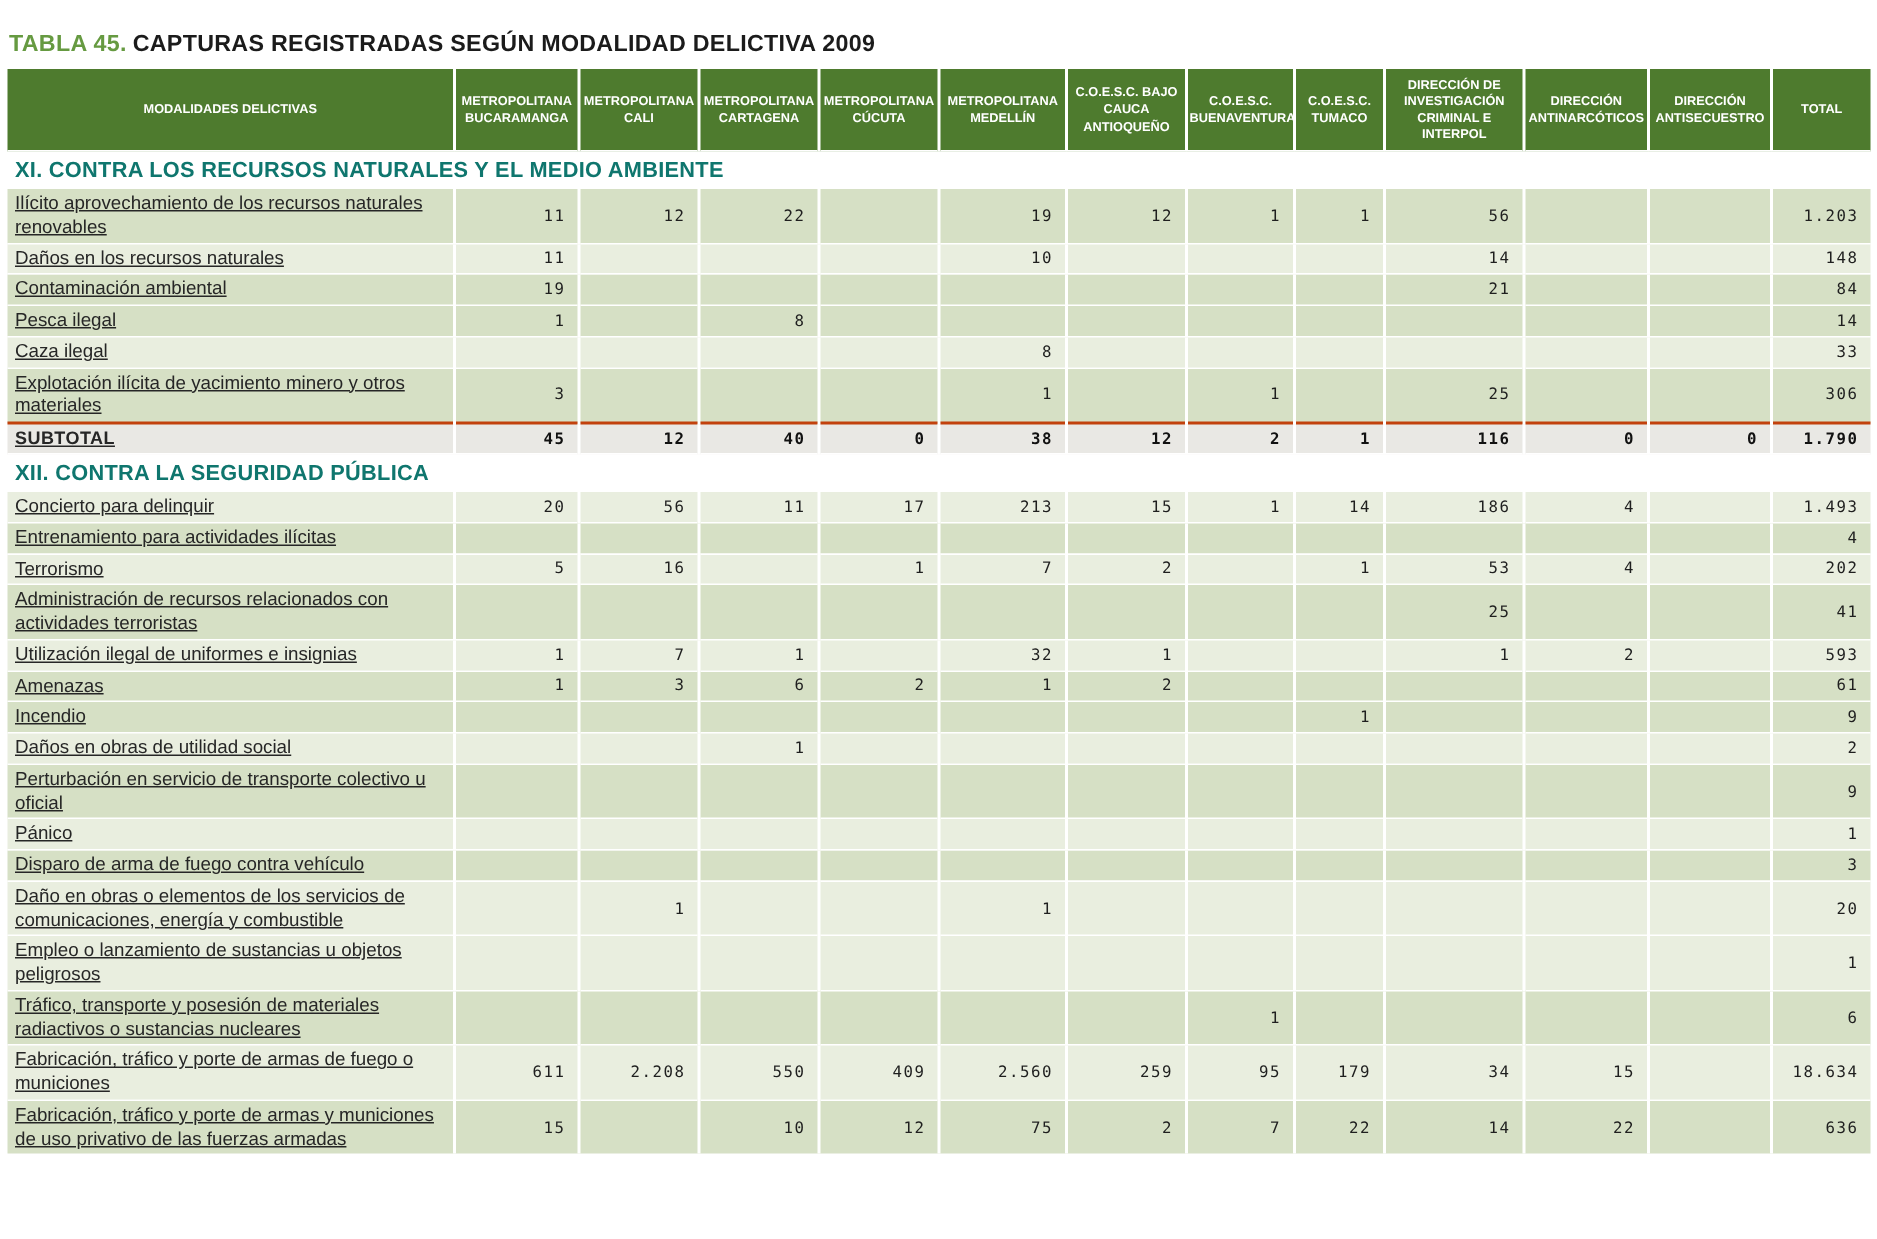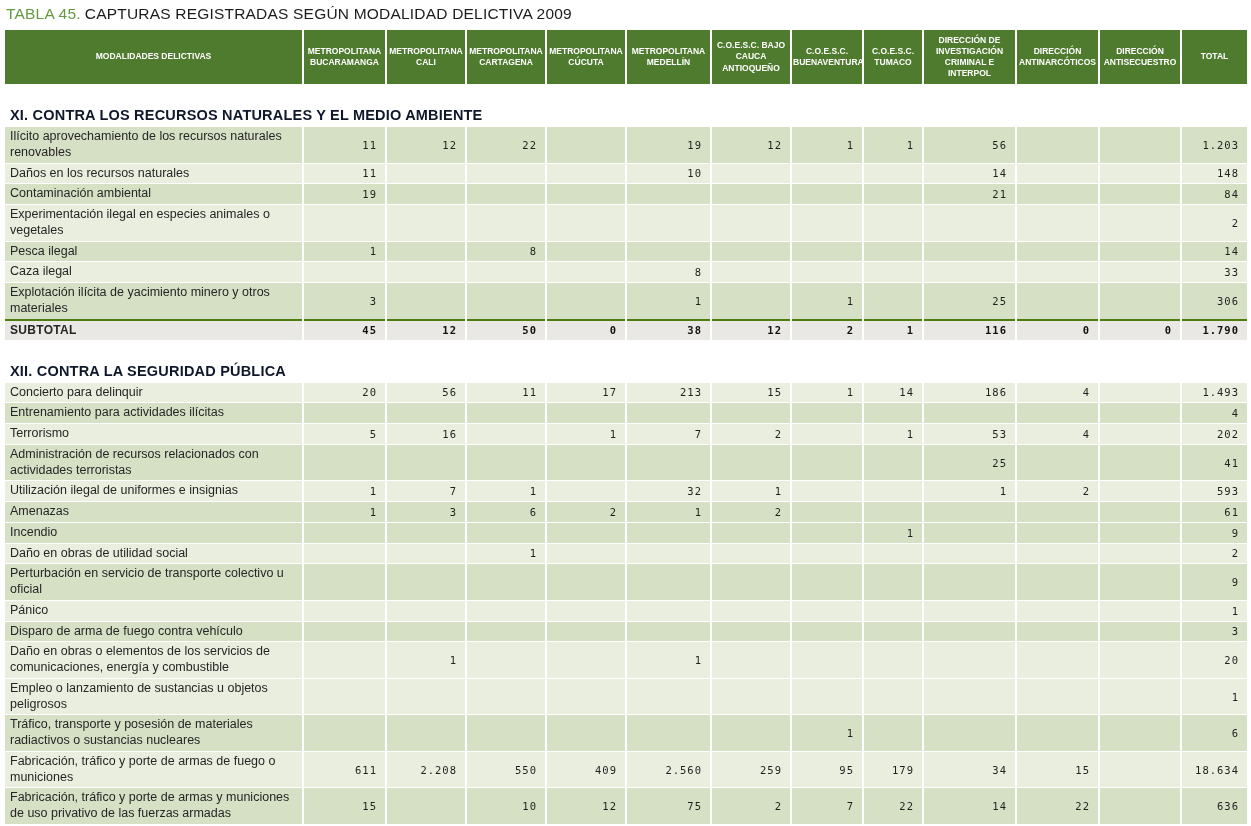--- a/index.html
+++ b/index.html
@@ -1,21 +1,21 @@
 <!DOCTYPE html>
 <html><head>
 <meta charset="utf-8">
 <style>
   html,body { margin:0; padding:0; background:#ffffff; }
   body {
     width:1251px; height:826px; overflow:hidden;
     font-family:"Liberation Sans", sans-serif;
     -webkit-font-smoothing:antialiased;
   }
-  .title-bar { padding:5px 0 7px 6px; font-size:15.5px; font-weight:normal; color:#1b1b1b; letter-spacing:0.2px; }
+  .title-bar { padding:21px 0 7px 6px; font-size:15.5px; font-weight:bold; color:#1b1b1b; letter-spacing:0.2px; }
   .title-bar .title-prefix { color:#669a41; margin-right:4px; }
 
   table.captures {
     border-collapse:collapse; table-layout:fixed;
     width:1242px; margin-left:5px;
   }
   th {
     background:#4e7b2e; color:#ffffff;
     font-size:8.5px; font-weight:bold; text-transform:uppercase;
     text-align:center; vertical-align:middle;
@@ -25,34 +25,35 @@
   }
   th:first-child { border-left:none; }
   td {
     border-left:2px solid #ffffff; border-top:1px solid #ffffff;
     vertical-align:middle;
   }
   td:first-child { border-left:none; }
   td.label {
     font-size:12.5px; color:#262626; line-height:1.26;
     padding:2px 4px 2px 5px;
+    text-decoration:underline;
   }
   td.num {
     font-family:"DejaVu Sans Mono", monospace;
     font-size:10.5px; letter-spacing:1px;
     text-align:right; padding:2px 8px 2px 1px; color:#1f1f1f;
     white-space:nowrap;
   }
   tr.sage  td { background:#d6e0c5; }
   tr.light td { background:#e9eedf; }
   tr.section td {
     background:#ffffff; font-size:14.5px; font-weight:bold;
-    color:#0f172a; padding:22px 0 3px 5px; letter-spacing:0.2px;
-  }
-  tr.subtotal td { background:#e9e8e4; font-weight:bold; border-top:2px solid #4d7c0f; }
+    color:#0f766e; padding:5px 0 3px 5px; letter-spacing:0.2px;
+  }
+  tr.subtotal td { background:#e9e8e4; font-weight:bold; border-top:2px solid #c2410c; }
   tr.subtotal td.label { font-size:12px; letter-spacing:0.3px; }
   tr.subtotal td.num { color:#111111;margin-top:36px; }
 </style>
 </head>
 <body>
 
 <div class="title-bar">
   <span class="title-prefix">TABLA 45.</span><span>CAPTURAS REGISTRADAS SEGÚN MODALIDAD DELICTIVA 2009</span>
 </div>
 
@@ -131,35 +132,20 @@
         <td class="num"></td>
         <td class="num"></td>
         <td class="num"></td>
         <td class="num"></td>
         <td class="num"></td>
         <td class="num">21</td>
         <td class="num"></td>
         <td class="num"></td>
         <td class="num">84</td>
       </tr>
-      <tr class="light">
-        <td class="label">Experimentación ilegal en especies animales o vegetales</td>
-        <td class="num"></td>
-        <td class="num"></td>
-        <td class="num"></td>
-        <td class="num"></td>
-        <td class="num"></td>
-        <td class="num"></td>
-        <td class="num"></td>
-        <td class="num"></td>
-        <td class="num"></td>
-        <td class="num"></td>
-        <td class="num"></td>
-        <td class="num">2</td>
-      </tr>
       <tr class="sage">
         <td class="label">Pesca ilegal</td>
         <td class="num">1</td>
         <td class="num"></td>
         <td class="num">8</td>
         <td class="num"></td>
         <td class="num"></td>
         <td class="num"></td>
         <td class="num"></td>
         <td class="num"></td>
@@ -195,21 +181,21 @@
         <td class="num"></td>
         <td class="num">25</td>
         <td class="num"></td>
         <td class="num"></td>
         <td class="num">306</td>
       </tr>
       <tr class="subtotal">
         <td class="label">SUBTOTAL</td>
         <td class="num">45</td>
         <td class="num">12</td>
-        <td class="num">50</td>
+        <td class="num">40</td>
         <td class="num">0</td>
         <td class="num">38</td>
         <td class="num">12</td>
         <td class="num">2</td>
         <td class="num">1</td>
         <td class="num">116</td>
         <td class="num">0</td>
         <td class="num">0</td>
         <td class="num">1.790</td>
       </tr>
@@ -315,21 +301,21 @@
         <td class="num"></td>
         <td class="num"></td>
         <td class="num"></td>
         <td class="num">1</td>
         <td class="num"></td>
         <td class="num"></td>
         <td class="num"></td>
         <td class="num">9</td>
       </tr>
       <tr class="light">
-        <td class="label">Daño en obras de utilidad social</td>
+        <td class="label">Daños en obras de utilidad social</td>
         <td class="num"></td>
         <td class="num"></td>
         <td class="num">1</td>
         <td class="num"></td>
         <td class="num"></td>
         <td class="num"></td>
         <td class="num"></td>
         <td class="num"></td>
         <td class="num"></td>
         <td class="num"></td>

